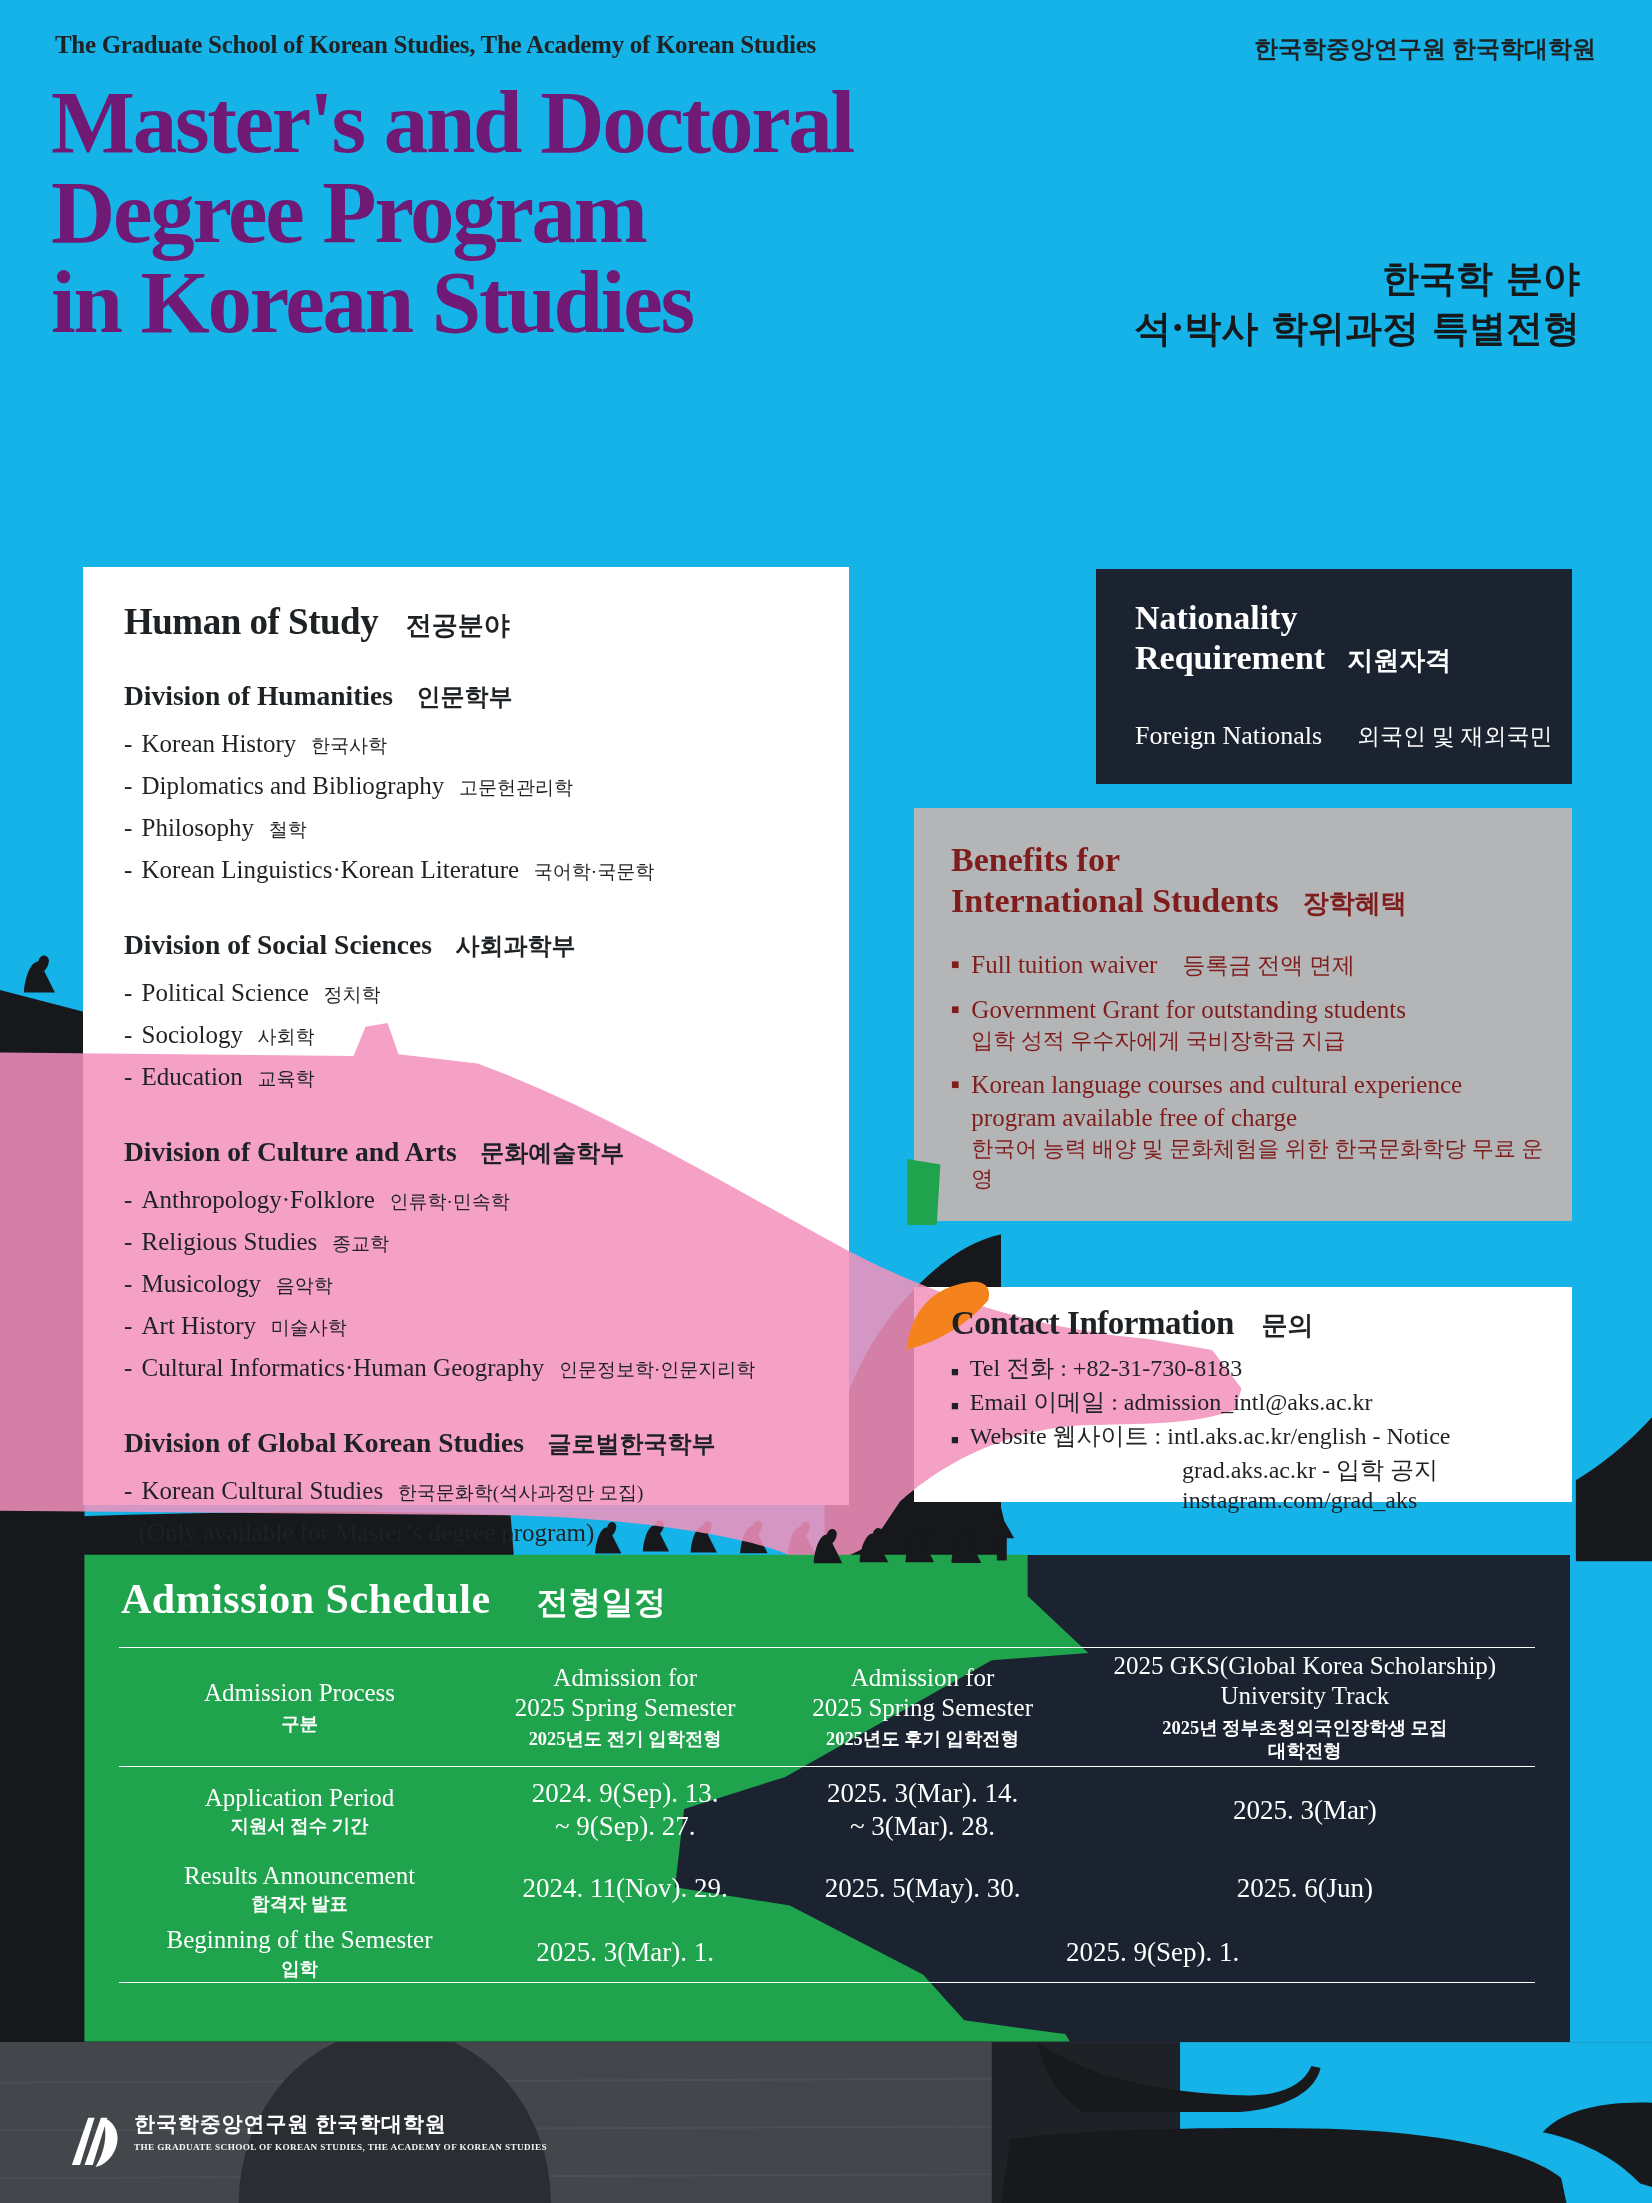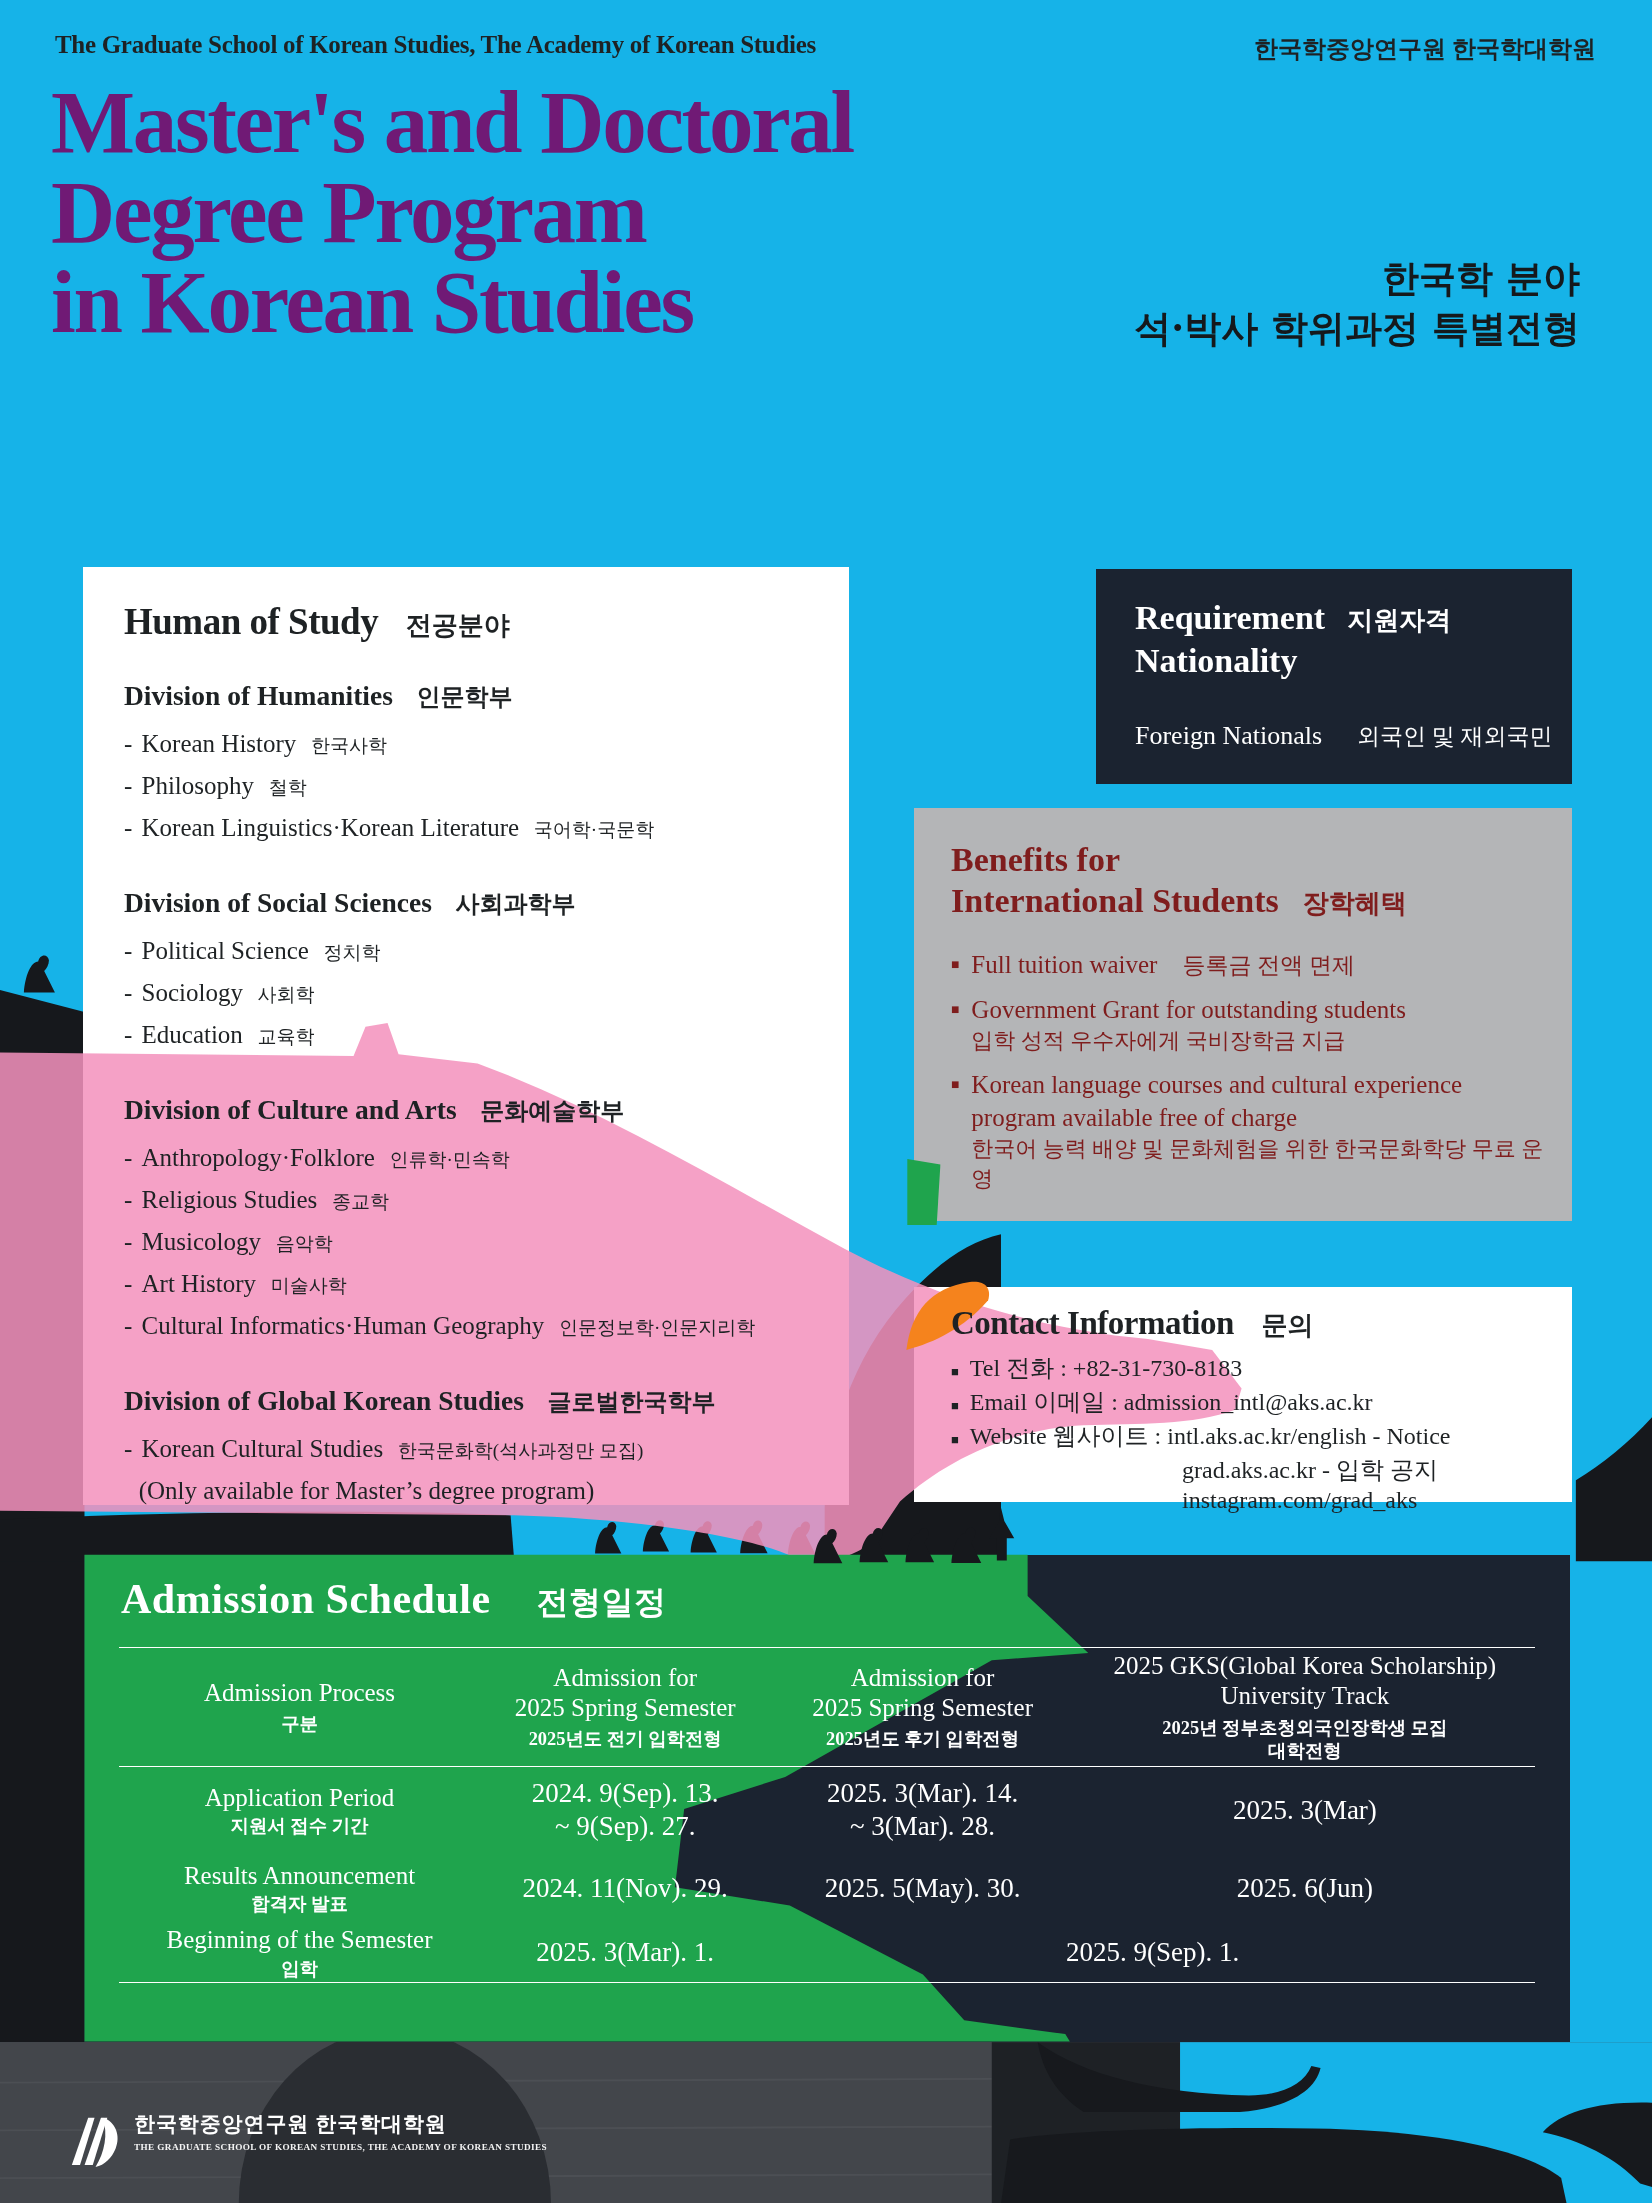--- a/index.html
+++ b/index.html
@@ -132,20 +132,21 @@
         <span class="sec-title-kr">전공분야</span>
       </div>
 
       <div class="division first">
         <div>
           <span class="div-name">Division of Humanities</span>
           <span class="div-name-kr">인문학부</span>
         </div>
         <div class="div-items">
           <div class="f-item"><span class="dash">-</span><span>Korean History</span><span class="kr">한국사학</span></div>
+          <div class="f-item"><span class="dash">-</span><span>Diplomatics and Bibliography</span><span class="kr">고문헌관리학</span></div>
           <div class="f-item"><span class="dash">-</span><span>Philosophy</span><span class="kr">철학</span></div>
           <div class="f-item"><span class="dash">-</span><span>Korean Linguistics·Korean Literature</span><span class="kr">국어학·국문학</span></div>
         </div>
       </div>
 
       <div class="division">
         <div>
           <span class="div-name">Division of Social Sciences</span>
           <span class="div-name-kr">사회과학부</span>
         </div>
@@ -179,22 +180,22 @@
           <div class="f-item"><span class="dash">-</span><span>Korean Cultural Studies</span><span class="kr">한국문화학(석사과정만 모집)</span></div>
           <div class="f-note">(Only available for Master’s degree program)</div>
         </div>
       </div>
     </div>
   </div>
 
   <div class="abs nat-box">
     <div class="nat-inner">
       <div class="nat-title">
+        <div>Nationality</div>
         <div><span>Requirement</span><span class="nat-kr">지원자격</span></div>
-        <div>Nationality</div>
       </div>
       <div class="nat-value">
         <span>Foreign Nationals</span><span class="kr">외국인 및 재외국민</span>
       </div>
     </div>
   </div>
 
   <div class="abs ben-box">
     <div class="ben-inner">
       <div class="ben-title">

